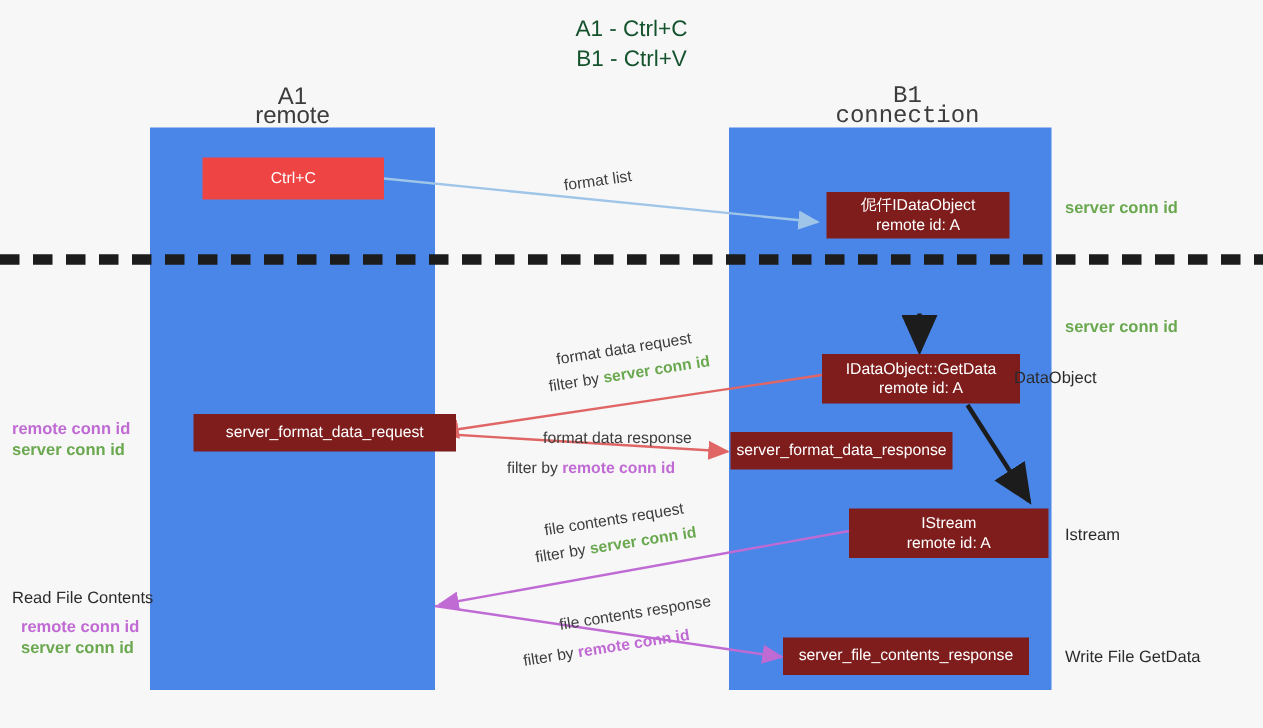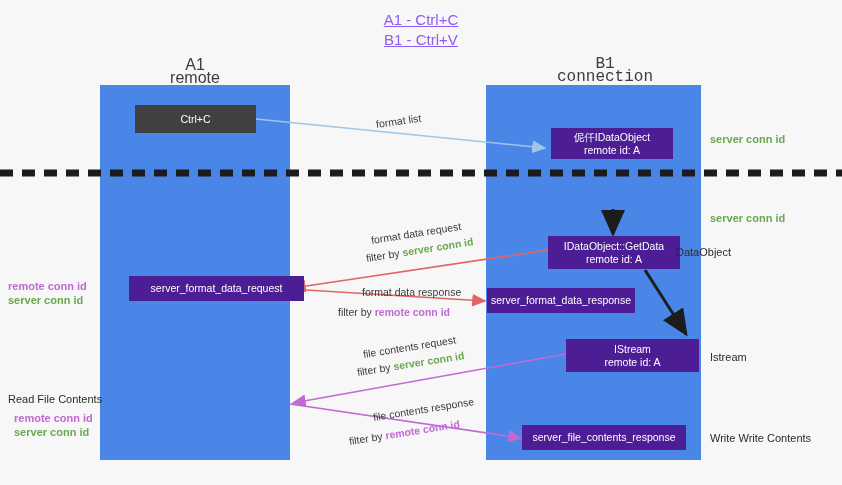--- a/index.html
+++ b/index.html
@@ -10,37 +10,37 @@
     position:relative;overflow:hidden;
   }
   #stage{position:absolute;left:0;top:0;width:842px;height:485px;}
   svg.layer{position:absolute;left:0;top:0;width:842px;height:485px;pointer-events:none;}
   .lane{position:absolute;background:#4a86e8;}
   .lane-a{left:100px;top:85px;width:190px;height:375px;}
   .lane-b{left:486px;top:85px;width:215px;height:375px;}
 
   .title{
     position:absolute;left:0;top:10px;width:842px;text-align:center;
-    font-size:15px;color:#8b5cf6;line-height:20px;white-space:pre-line;text-decoration:underline;
+    font-size:15px;color:#14532d;line-height:20px;white-space:pre-line;
   }
   .lane-head{
     position:absolute;text-align:center;font-size:16px;color:#3c3c3c;
     line-height:13px;white-space:pre-line;
   }
   .head-a{left:130px;top:58px;width:130px;}
   .head-b{left:540px;top:58px;width:130px;font-family:Liberation Mono, monospace;}
 
   .box{
     position:absolute;box-sizing:border-box;
     display:flex;align-items:center;justify-content:center;
     text-align:center;color:#ffffff;font-size:10.5px;line-height:12.5px;
     white-space:pre-line;padding:2px 4px;
   }
-  .box-green{background:#404040;}
-  .box-orange{background:#4c1d95;}
+  .box-green{background:#ef4444;}
+  .box-orange{background:#7f1d1d;}
 
   .edge-label{
     position:absolute;font-size:10.5px;color:#3c3c3c;white-space:nowrap;
   }
   .edge-label .g{color:#6aa84f;font-weight:bold;}
   .edge-label .m{color:#c06ad4;font-weight:bold;}
   .rot-a{transform:rotate(-9deg);transform-origin:left center;}
   .rot-b{transform:rotate(-8deg);transform-origin:left center;}
 
   .side-label{position:absolute;font-size:11px;white-space:pre-line;line-height:14px;}
@@ -135,21 +135,21 @@
 
   <div class="edge-label rot-a" style="left:373px;top:411px;">file contents response</div>
   <div class="edge-label rot-a" style="left:349px;top:435px;">
     <span>filter by </span><span class="m">remote conn id</span>
   </div>
 
   <div class="side-label side-green" style="left:710px;top:132px;">server conn id</div>
   <div class="side-label side-green" style="left:710px;top:211px;">server conn id</div>
   <div class="side-label side-dark" style="left:676px;top:245px;">DataObject</div>
   <div class="side-label side-dark" style="left:710px;top:350px;">Istream</div>
-  <div class="side-label side-dark" style="left:710px;top:431px;">Write Write Contents</div>
+  <div class="side-label side-dark" style="left:710px;top:431px;">Write File GetData</div>
 
   <div class="side-stack" style="left:8px;top:279px;">
     <span class="m">remote conn id</span>
     <span class="g">server conn id</span>
   </div>
 
   <div class="plain" style="left:8px;top:393px;">Read File Contents</div>
 
   <div class="side-stack" style="left:14px;top:411px;">
     <span class="m">remote conn id</span>

